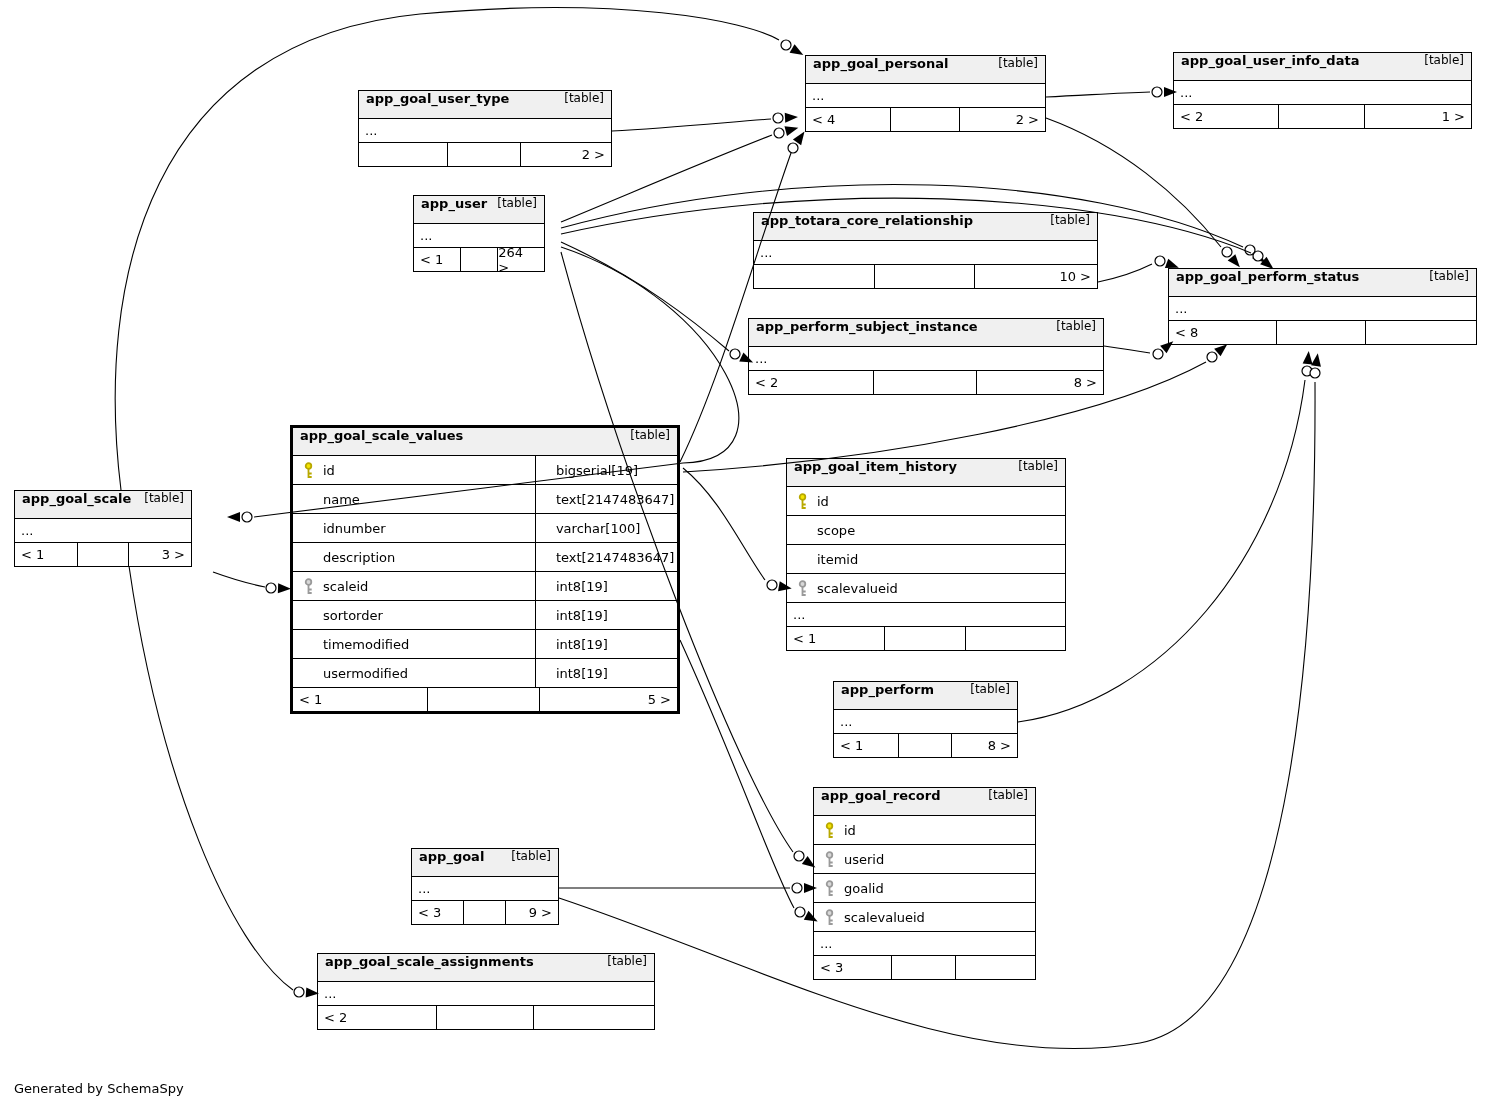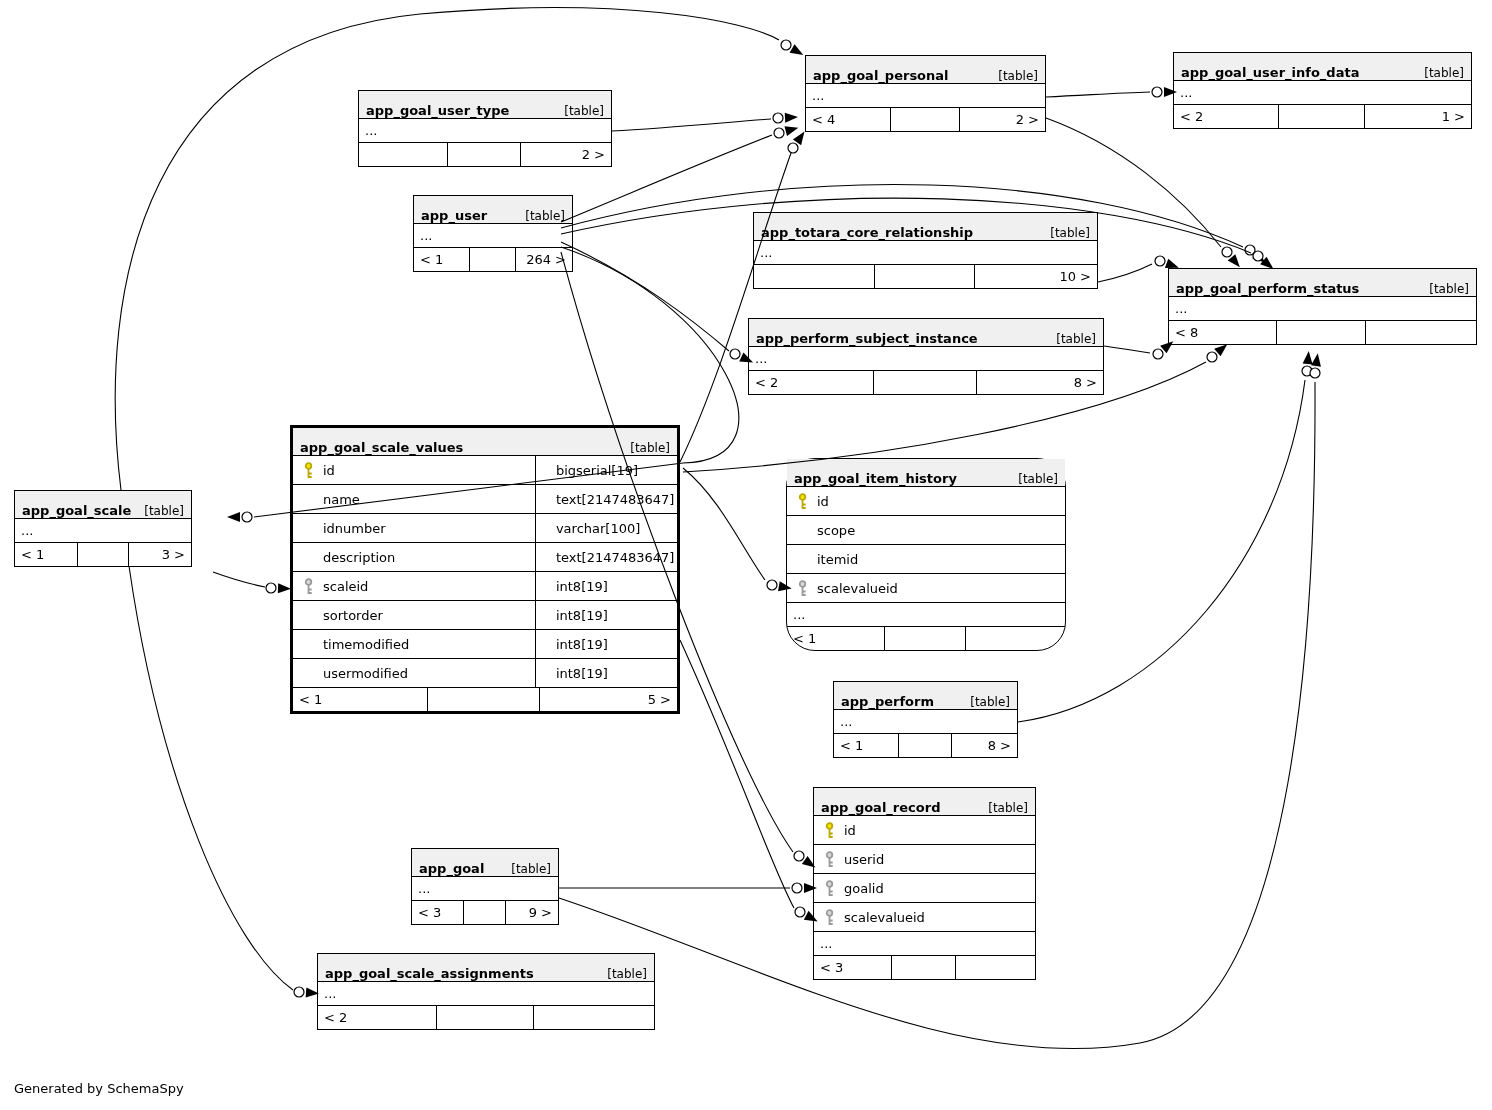--- a/index.html
+++ b/index.html
@@ -1,21 +1,21 @@
 <!DOCTYPE html>
 <html><head>
 <meta charset="utf-8">
 <style>
   html,body{margin:0;padding:0;background:#fff;}
   body{font-family:"DejaVu Sans","Liberation Sans",sans-serif;color:#000;}
   .canvas{position:relative;width:1492px;height:1110px;overflow:hidden;background:#fff;}
   svg.edges{position:absolute;left:0;top:0;z-index:5;pointer-events:none;}
   .tbl{position:absolute;background:#fff;border:1px solid #000;box-sizing:border-box;z-index:2;font-size:13px;}
   .tbl.em{border-width:3px;}
-  .hdr{display:flex;justify-content:space-between;align-items:flex-end;height:28px;background:#f0f0f0;border-bottom:1px solid #000;padding:0 7px;box-sizing:border-box;}
+  .hdr{display:flex;justify-content:space-between;align-items:flex-start;height:28px;background:#f0f0f0;border-bottom:1px solid #000;padding:0 7px;box-sizing:border-box;}
   .tname{font-weight:bold;font-size:13px;white-space:nowrap;}
   .badge{font-size:12px;margin-left:10px;white-space:nowrap;}
   .crow{display:flex;align-items:stretch;height:29px;border-bottom:1px solid #000;box-sizing:border-box;}
   .icon-slot{width:30px;display:flex;justify-content:center;align-items:center;flex:none;}
   .cname{flex:1;display:flex;align-items:center;white-space:nowrap;}
   .ctype{width:37%;flex:none;border-left:1px solid #000;display:flex;align-items:center;padding-left:20px;box-sizing:border-box;white-space:nowrap;}
   .erow{height:24px;border-bottom:1px solid #000;display:flex;align-items:center;padding-left:6px;box-sizing:border-box;}
   .foot{display:flex;height:23px;}
   .foot>div{display:flex;align-items:center;box-sizing:border-box;}
   .fl{width:35%;padding-left:6px;}
@@ -122,21 +122,21 @@
       <span class="tname">app_goal_user_type</span>
       <span class="badge">[table]</span>
     </div>
         <div class="erow">...</div>
         <div class="foot">
       <div class="fl"></div>
       <div class="fm"></div>
       <div class="fr">2 &gt;</div>
     </div>
       </div>
-      <div class="tbl" style="left: 413px; top: 195px; width: 160px;">
+      <div class="tbl" style="left: 413px; top: 195px; width: 132px;">
         <div class="hdr">
       <span class="tname">app_user</span>
       <span class="badge">[table]</span>
     </div>
         <div class="erow">...</div>
         <div class="foot">
       <div class="fl">&lt; 1</div>
       <div class="fm"></div>
       <div class="fr">264 &gt;</div>
     </div>
@@ -243,21 +243,21 @@
       <span class="tname">app_goal_scale</span>
       <span class="badge">[table]</span>
     </div>
         <div class="erow">...</div>
         <div class="foot">
       <div class="fl">&lt; 1</div>
       <div class="fm"></div>
       <div class="fr">3 &gt;</div>
     </div>
       </div>
-      <div class="tbl" style="left: 786px; top: 458px; width: 280px; border-radius: 29px;">
+      <div class="tbl" style="left: 786px; top: 458px; width: 280px;">
         <div class="hdr">
       <span class="tname">app_goal_item_history</span>
       <span class="badge">[table]</span>
     </div>
         <div class="crow">
         <span class="icon-slot">
             <svg width="11" height="17" viewBox="0 0 11 17">
     <circle cx="5.5" cy="4" r="2.8" fill="#f5e400" stroke="#b8a800" stroke-width="1.8"></circle>
     <path d="M5.5 6.8 V16 M5.5 11.5 h3.2 M5.5 15 h3.2" fill="none" stroke="#b8a800" stroke-width="1.8"></path>
   </svg>

